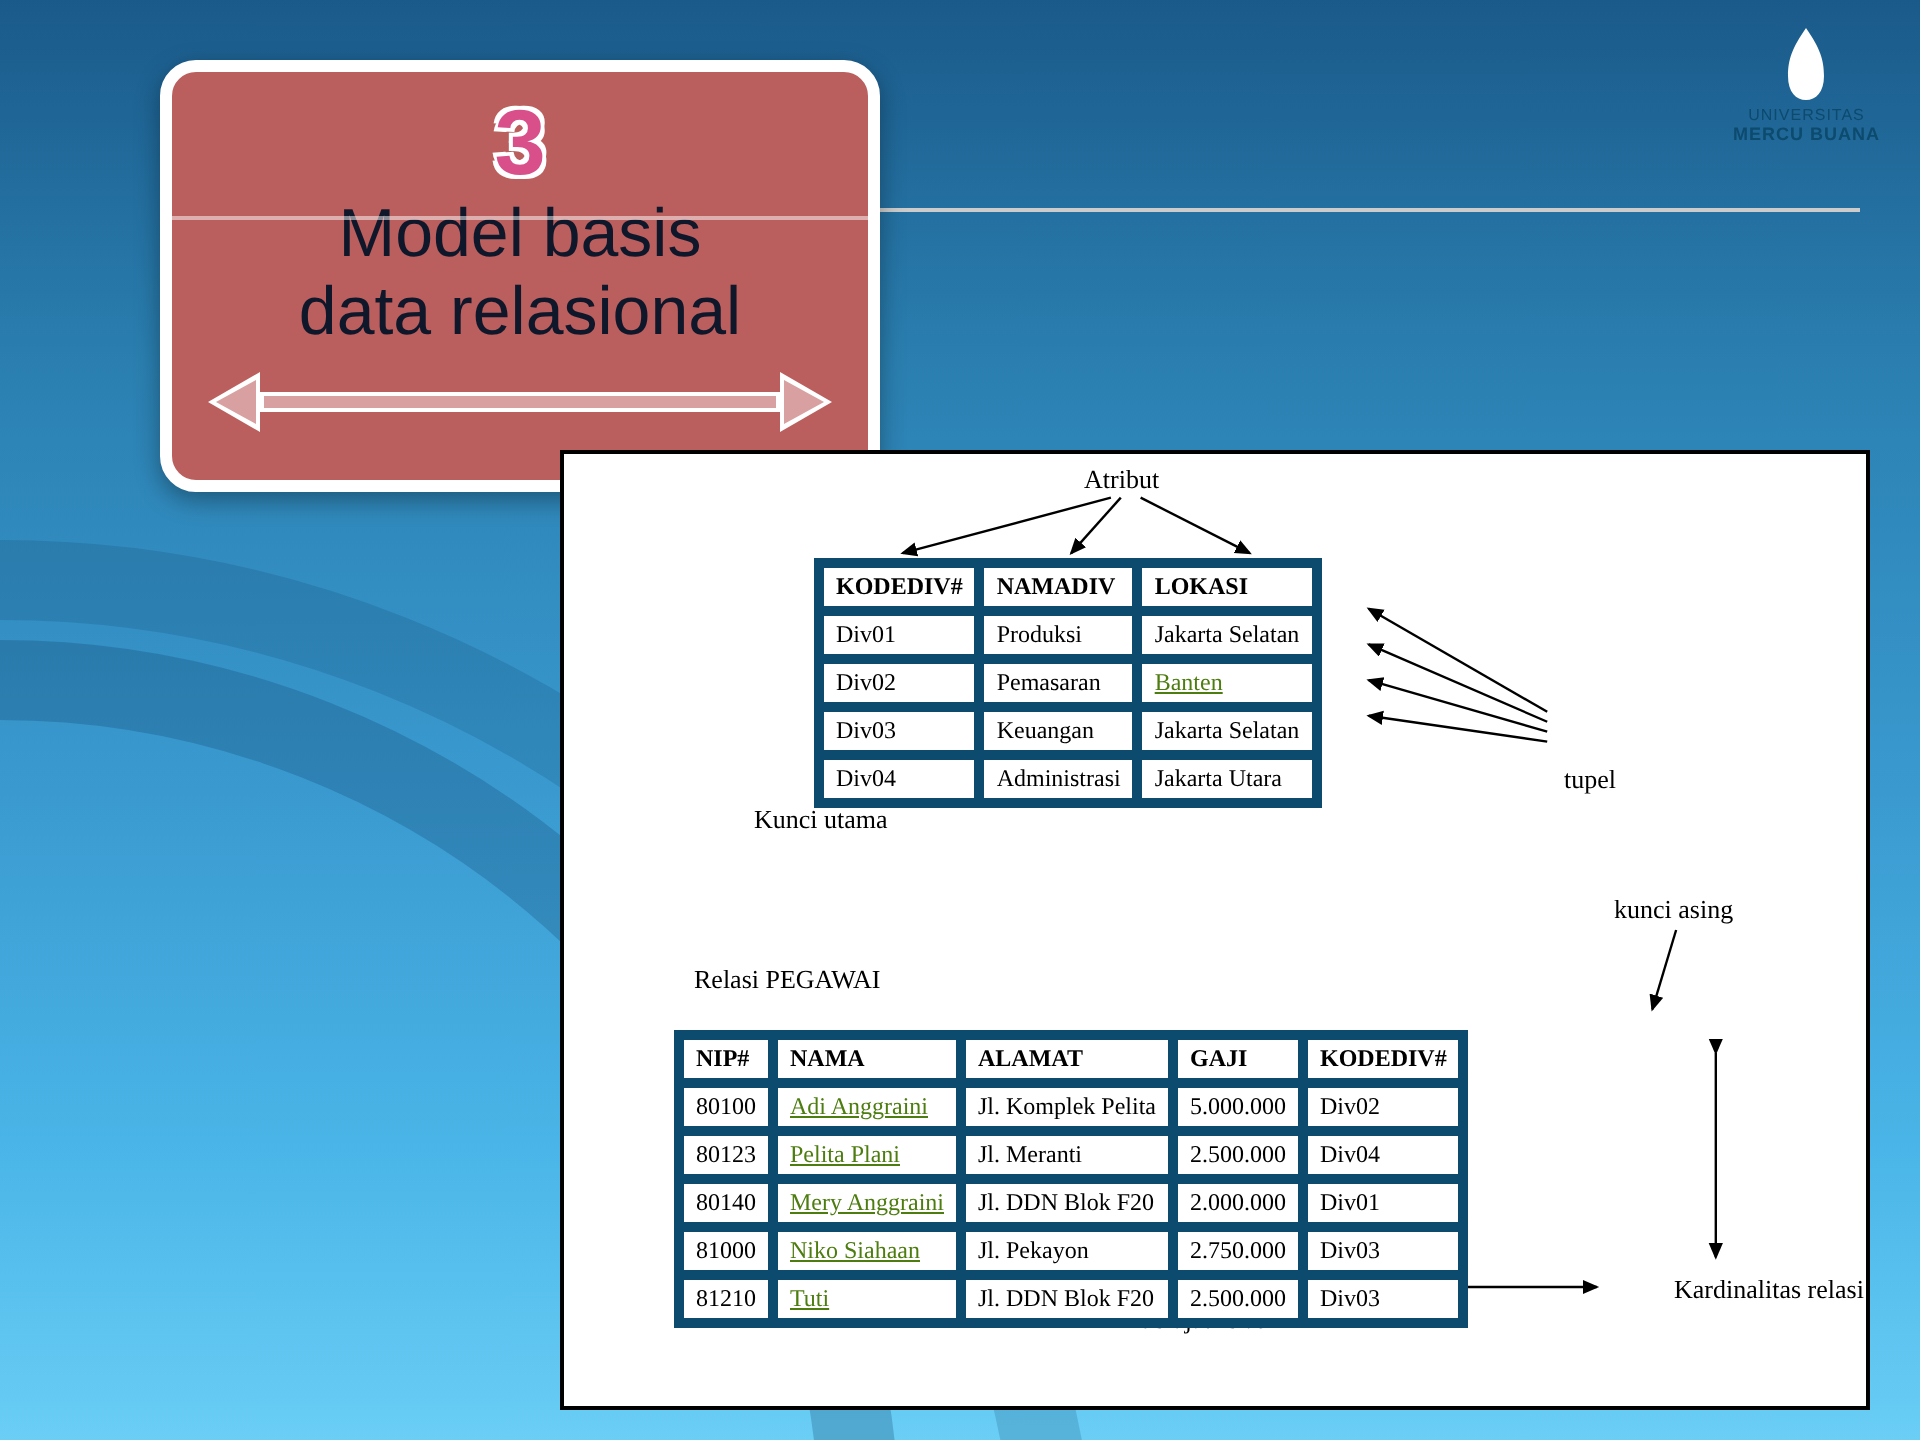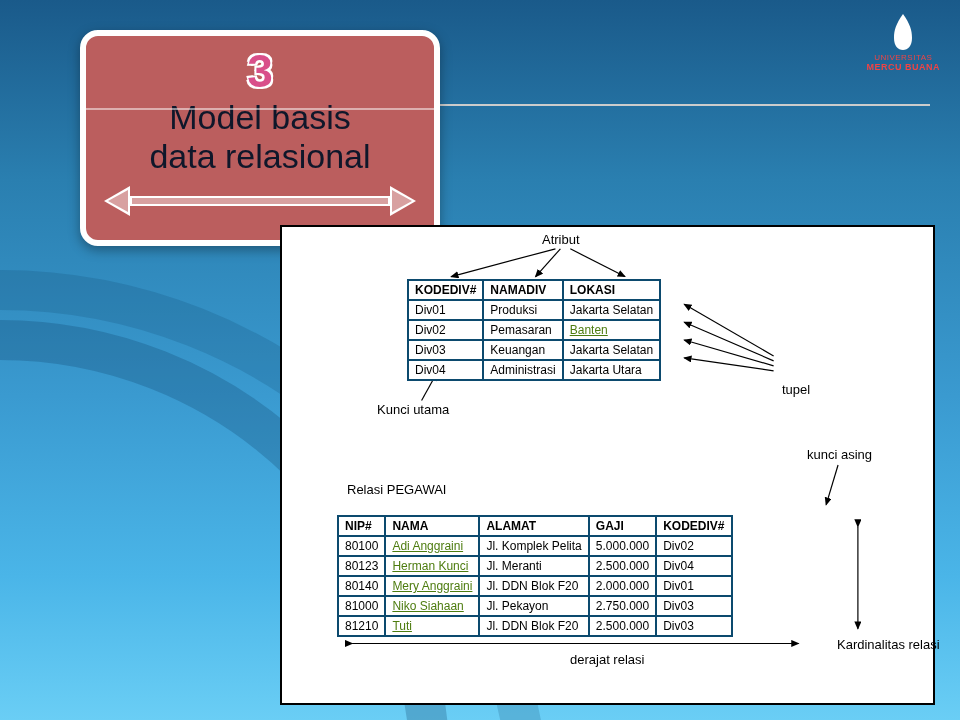--- a/index.html
+++ b/index.html
@@ -7,21 +7,21 @@
     width: 960px; height: 720px;
     font-family: "Segoe UI", Arial, sans-serif;
     background: linear-gradient(to bottom, #1a5a8a 0%, #2a7fb0 25%, #3a9ad0 55%, #4ab5e8 80%, #6acef5 100%);
     position: relative; overflow: hidden;
   }
   
   .arc { position:absolute; border:40px solid rgba(10,60,100,0.25); border-radius:50%; }
   .arc1 { width:900px; height:900px; left:-450px; bottom:-500px; }
   .arc2 { width:1100px; height:1100px; left:-550px; bottom:-650px; border-color: rgba(10,60,100,0.18);}
   
-  .logo { position:absolute; top:12px; right:20px; text-align:center; color:#ef4444; }
+  .logo { position:absolute; top:12px; right:20px; text-align:center; color:#0c4a6e; }
   .logo svg { display:block; margin:0 auto 2px; }
   .logo-text { font-size:8px; letter-spacing:0.5px; line-height:1.1; }
   .logo-text b { font-size:9px; display:block; }
   
   .title-card {
     position:absolute; top:30px; left:80px; width:360px;
     background:#bb5e5e; border:6px solid #fff; border-radius:18px;
     padding:12px 18px 28px; box-shadow:0 4px 12px rgba(0,0,0,0.35);
     text-align:center;
   }
@@ -41,25 +41,25 @@
   .darrow .head.l { left:-6px; border-right:26px solid #fff;}
   .darrow .head.l::after{content:"";position:absolute;left:4px;top:-11px;border-top:11px solid transparent;border-bottom:11px solid transparent;border-right:20px solid #d8a0a0;}
   .darrow .head.r { right:-6px; border-left:26px solid #fff;}
   .darrow .head.r::after{content:"";position:absolute;right:4px;top:-11px;border-top:11px solid transparent;border-bottom:11px solid transparent;border-left:20px solid #d8a0a0;}
   .ext-line { position:absolute; height:2px; background:#ccc; }
   .ext-line.a { top:104px; left:440px; width:490px; }
   
   .panel {
     position:absolute; left:280px; top:225px; width:655px; height:480px;
     background:#fff; border:2px solid #000;
-    font-family: Liberation Sans, sans-serif;
+    font-family: Liberation Serif, serif;
   }
   .panel .lbl { position:absolute; font-size:13px; color:#000; white-space:nowrap; }
   table.mini { position:absolute; border-collapse:collapse; font-size:12px; }
-  table.mini th, table.mini td { border:2px solid #0c4a6e; padding:2px 6px; text-align:left; background:#fff;}
+  table.mini th, table.mini td { border:5px solid #0c4a6e; padding:2px 6px; text-align:left; background:#fff;}
   table.mini th { font-weight:bold; }
   table.mini td.u { text-decoration:underline; color:#4d7c0f; }
   
   .panel svg.ov { position:absolute; left:0; top:0; width:100%; height:100%; pointer-events:none; }
   .arwh { stroke:#000; stroke-width:1.2; fill:none; marker-end:url(#ah);}
   .arwhb { stroke:#000; stroke-width:1.2; fill:none; marker-end:url(#ah); marker-start:url(#ah);}
 </style>
 </head>
 <body>
 
@@ -172,21 +172,21 @@
     <tbody>
         <tr>
           <td>80100</td>
           <td class="u">Adi Anggraini</td>
           <td>Jl. Komplek Pelita</td>
           <td>5.000.000</td>
           <td>Div02</td>
         </tr>
         <tr>
           <td>80123</td>
-          <td class="u">Herman Kunci</td>
+          <td class="u">Pelita Plani</td>
           <td>Jl. Meranti</td>
           <td>2.500.000</td>
           <td>Div04</td>
         </tr>
         <tr>
           <td>80140</td>
           <td class="u">Mery Anggraini</td>
           <td>Jl. DDN Blok F20</td>
           <td>2.000.000</td>
           <td>Div01</td>

